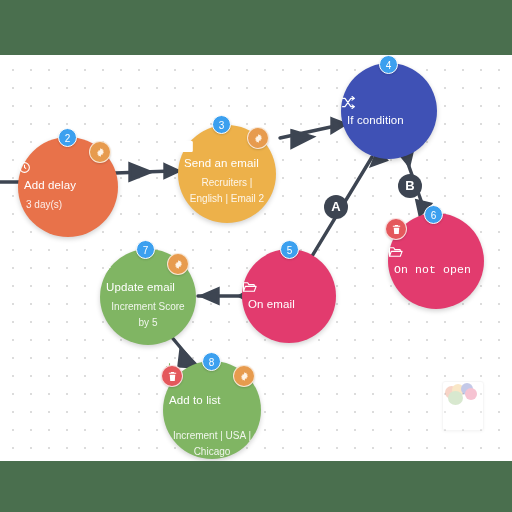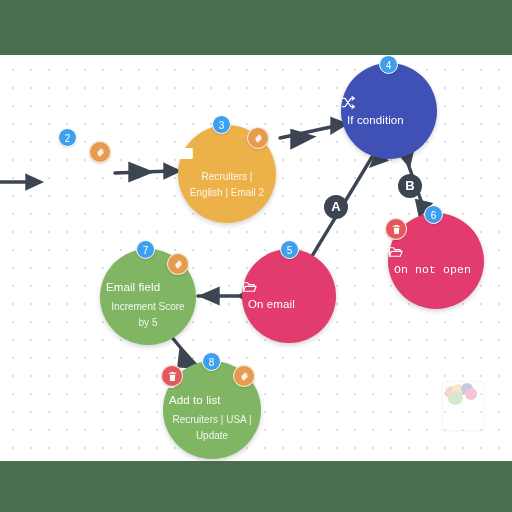--- a/index.html
+++ b/index.html
@@ -191,34 +191,45 @@
         </g>
 
         <g>
           <line x1="155" y1="262" x2="195" y2="310"></line>
           <polygon points="160,256 152,266 168,268"></polygon>
           <polygon points="181,294 198,312 179,311"></polygon>
         </g>
       </g>
     </svg>
 
+    <div class="node" style="left:18px; top:82px; width:100px; height:100px; background:#e8724a;">
+      <span class="n-icon">
+        <svg width="13" height="13" viewBox="0 0 24 24" fill="none" stroke="#fff" stroke-width="2">
+          <circle cx="12" cy="12" r="9"></circle>
+            <path d="M12 7v5l3 2"></path>
+        </svg>
+      </span>
+      <div class="n-title">Add delay</div>
+      <div class="n-sub">3 day(s)</div>
+    </div>
     <div class="badge" style="left:58px; top:73px;">2</div>
     <div class="gear" style="left:89px; top:86px;">
       <svg width="11" height="11" viewBox="0 0 24 24" fill="#fff5ea">
         <path d="M12 8a4 4 0 104 4 4 4 0 00-4-4zm0 6.2A2.2 2.2 0 1114.2 12 2.2 2.2 0 0112 14.2z"></path>
         <path d="M12 2l1.4 2.6 2.9-.6.3 2.9 2.7 1.2-1.5 2.5 1.5 2.5-2.7 1.2-.3 2.9-2.9-.6L12 22l-1.4-2.6-2.9.6-.3-2.9-2.7-1.2 1.5-2.5L4.7 11l2.7-1.2.3-2.9 2.9.6z" opacity="0.95"></path>
       </svg>
     </div>
 
     <div class="node" style="left:178px; top:70px; width:98px; height:98px; background:#edb14a;">
       <span class="n-icon">
         <svg width="15" height="11" viewBox="0 0 24 18" fill="#fff">
           <path d="M2 0h20a2 2 0 012 2v14a2 2 0 01-2 2H2a2 2 0 01-2-2V2a2 2 0 012-2zm10 10L2.2 2.4h19.6z"></path>
         </svg>
       </span>
+      <div class="n-title">Send an email</div>
       <div class="n-sub">Recruiters | English | Email 2</div>
     </div>
     <div class="badge" style="left:212px; top:60px;">3</div>
     <div class="gear" style="left:247px; top:72px;">
       <svg width="11" height="11" viewBox="0 0 24 24" fill="#fff5ea">
         <path d="M12 8a4 4 0 104 4 4 4 0 00-4-4zm0 6.2A2.2 2.2 0 1114.2 12 2.2 2.2 0 0112 14.2z"></path>
         <path d="M12 2l1.4 2.6 2.9-.6.3 2.9 2.7 1.2-1.5 2.5 1.5 2.5-2.7 1.2-.3 2.9-2.9-.6L12 22l-1.4-2.6-2.9.6-.3-2.9-2.7-1.2 1.5-2.5L4.7 11l2.7-1.2.3-2.9 2.9.6z" opacity="0.95"></path>
       </svg>
     </div>
 
@@ -263,40 +274,40 @@
       <div class="n-title">On email</div>
     </div>
     <div class="badge" style="left:280px; top:185px;">5</div>
 
     <div class="node" style="left:100px; top:194px; width:96px; height:96px; background:#80b563;">
       <span class="n-icon">
         <svg width="12" height="12" viewBox="0 0 24 24" fill="#fff">
           <path d="M17.6 2.4l4 4-2 2-4-4zM14.2 5.8l4 4L7 21H3v-4z"></path>
         </svg>
       </span>
-      <div class="n-title">Email field</div>
+      <div class="n-title">Update email</div>
       <div class="n-sub">Increment Score by 5</div>
     </div>
     <div class="badge" style="left:136px; top:185px;">7</div>
     <div class="gear" style="left:167px; top:198px;">
       <svg width="11" height="11" viewBox="0 0 24 24" fill="#fff5ea">
         <path d="M12 8a4 4 0 104 4 4 4 0 00-4-4zm0 6.2A2.2 2.2 0 1114.2 12 2.2 2.2 0 0112 14.2z"></path>
         <path d="M12 2l1.4 2.6 2.9-.6.3 2.9 2.7 1.2-1.5 2.5 1.5 2.5-2.7 1.2-.3 2.9-2.9-.6L12 22l-1.4-2.6-2.9.6-.3-2.9-2.7-1.2 1.5-2.5L4.7 11l2.7-1.2.3-2.9 2.9.6z" opacity="0.95"></path>
       </svg>
     </div>
 
-    <div class="node" style="left:163px; top:306px; width:98px; height:98px; background:#80b563;">
+    <div class="node" style="left:163px; top:306px; width:98px; height:98px; background:#80b563;gap:16px;">
       <span class="n-icon">
         <svg width="13" height="13" viewBox="0 0 24 24" fill="#fff">
           <rect x="2" y="2" width="20" height="20" rx="3"></rect>
           <path d="M11 6h2v5h5v2h-5v5h-2v-5H6v-2h5z" fill="#80b563"></path>
         </svg>
       </span>
       <div class="n-title">Add to list</div>
-      <div class="n-sub">Recruiters | USA | Update</div>
+      <div class="n-sub">Increment | USA | Chicago</div>
     </div>
     <div class="badge" style="left:202px; top:297px;">8</div>
     <div class="trash" style="left:161px; top:310px;">
       <svg width="11" height="11" viewBox="0 0 24 24" fill="#fff">
         <path d="M9 2h6l1 2h4v2H4V4h4zM6 8h12l-1 13a1 1 0 01-1 1H8a1 1 0 01-1-1z"></path>
       </svg>
     </div>
     <div class="gear" style="left:233px; top:310px;">
       <svg width="11" height="11" viewBox="0 0 24 24" fill="#fff5ea">
         <path d="M12 8a4 4 0 104 4 4 4 0 00-4-4zm0 6.2A2.2 2.2 0 1114.2 12 2.2 2.2 0 0112 14.2z"></path>

